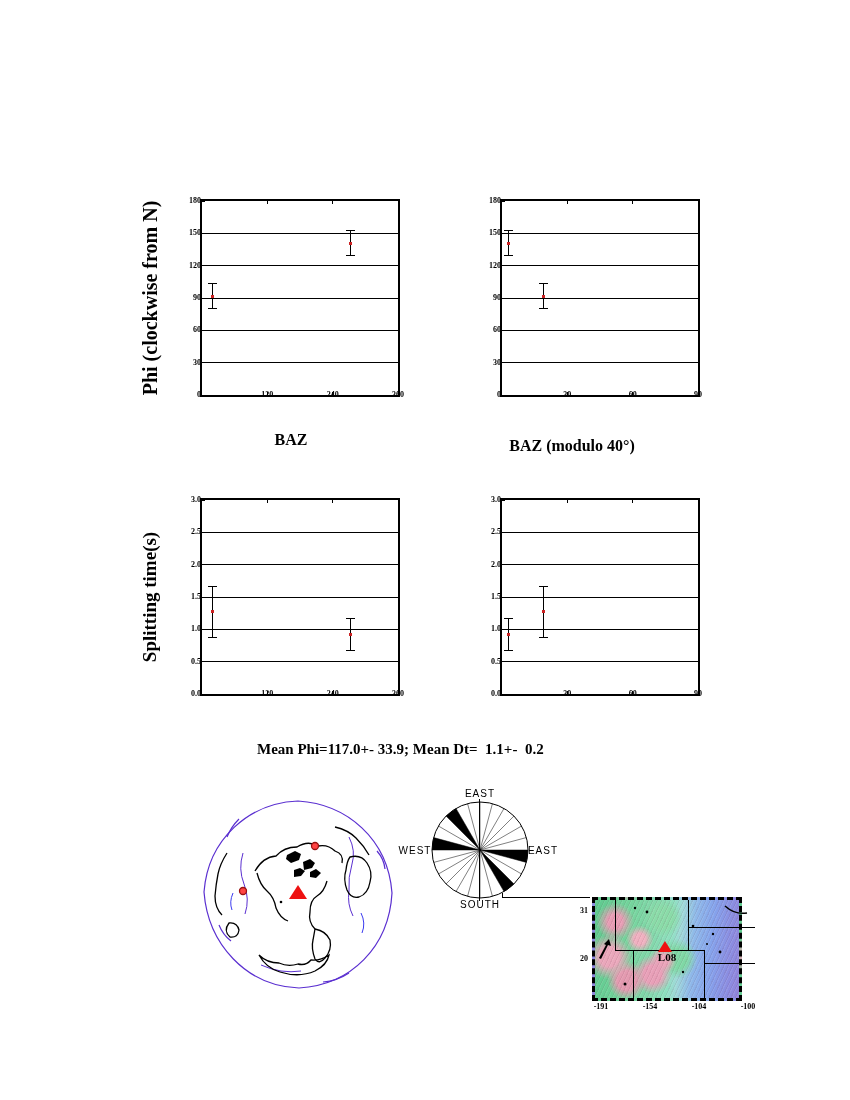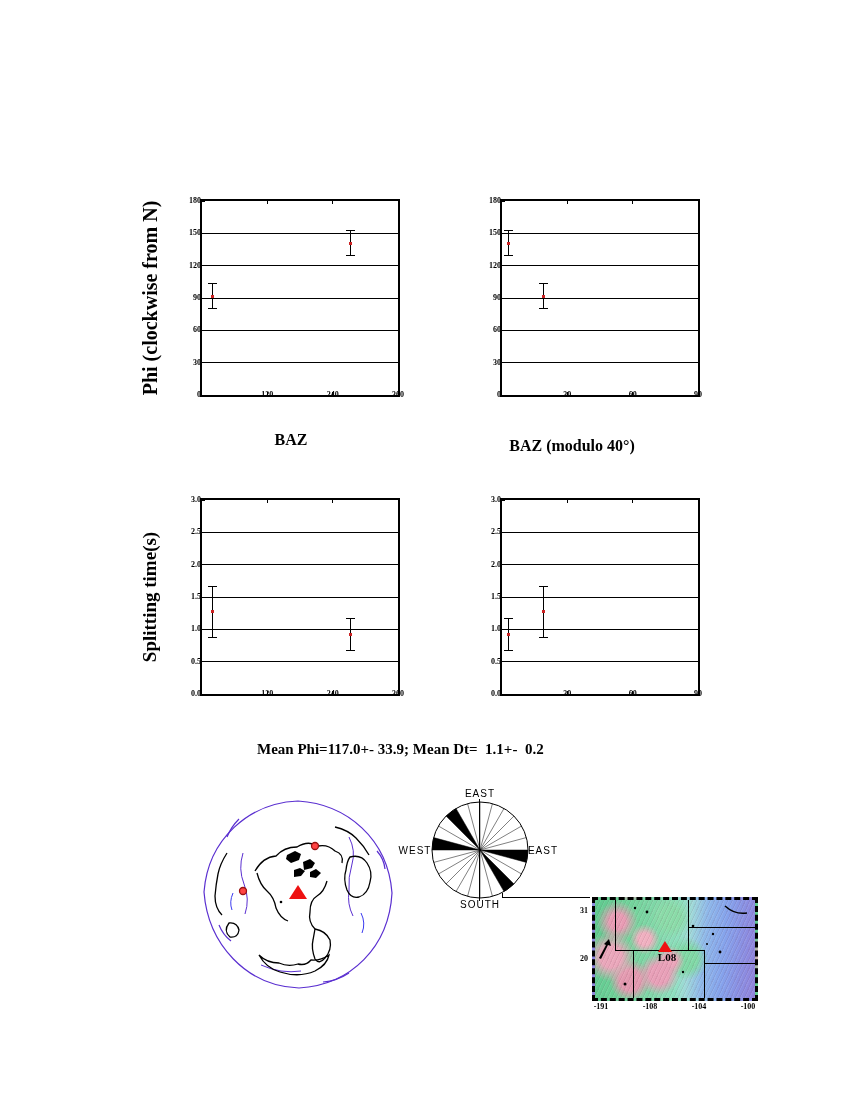--- a/index.html
+++ b/index.html
@@ -21,21 +21,21 @@
   .errcap{position:absolute;left:0;width:9px;height:1px;background:#000;}
   .errmarker{position:absolute;left:3px;width:3px;height:3px;}
   .vlabel{position:absolute;font-weight:bold;font-size:20px;white-space:nowrap;
     transform:translate(-50%,-50%) rotate(-90deg);}
   .hlabel{position:absolute;font-weight:bold;font-size:16px;white-space:pre;
     transform:translateX(-50%);}
   .summary{position:absolute;font-weight:bold;font-size:15px;white-space:pre;line-height:1;font-family:Liberation Serif, serif;}
   .rose-label{position:absolute;font-family:"Liberation Sans","DejaVu Sans",sans-serif;
     font-size:10px;letter-spacing:1px;transform:translate(-50%,-50%);color:#000;}
   .roseline{position:absolute;background:#000;}
-  #map{position:absolute;left:592px;top:897px;width:166px;height:104px;
+  #map{position:absolute;left:592px;top:897px;width:150px;height:104px;
     box-sizing:border-box;border:3px dashed #000;background-clip:padding-box;
     background:
       radial-gradient(circle at 14% 22%, #e89cb4 0 5%, rgba(232,156,180,0) 13%),
       radial-gradient(circle at 10% 58%, #eaa7bb 0 7%, rgba(234,167,187,0) 16%),
       radial-gradient(circle at 22% 82%, #e39ab0 0 7%, rgba(227,154,176,0) 14%),
       radial-gradient(circle at 31% 40%, #f0b0c0 0 5%, rgba(240,176,192,0) 12%),
       radial-gradient(circle at 40% 76%, #e8a0b8 0 8%, rgba(232,160,184,0) 17%),
       radial-gradient(circle at 47% 62%, #eba6ba 0 6%, rgba(235,166,186,0) 14%),
       radial-gradient(circle at 47% 18%, #8adba8 0 9%, rgba(138,219,168,0) 18%),
       radial-gradient(circle at 57% 60%, #7fd8a5 0 10%, rgba(127,216,165,0) 20%),
@@ -329,19 +329,19 @@
         <circle cx="118" cy="34" r="1.2" fill="#000"></circle>
       <circle cx="125" cy="52" r="1.4" fill="#000"></circle>
         <circle cx="88" cy="72" r="1.2" fill="#000"></circle>
       <circle cx="30" cy="84" r="1.5" fill="#000"></circle>
         <circle cx="112" cy="44" r="1" fill="#000"></circle>
     </svg>
     <div id="map-triangle" style="border-bottom: 11px solid rgb(238, 17, 17);"></div>
     <div id="map-station-label">L08</div>
   </div>
   <div class="maptick" style="left:586px;top:1003px;width:30px;text-align:center;">-191</div>
-  <div class="maptick" style="left:635px;top:1003px;width:30px;text-align:center;">-108</div>
+  <div class="maptick" style="left:635px;top:1003px;width:30px;text-align:center;">-154</div>
   <div class="maptick" style="left:684px;top:1003px;width:30px;text-align:center;">-104</div>
   <div class="maptick" style="left:733px;top:1003px;width:30px;text-align:center;">-100</div>
   <div class="maptick" style="left:572px;top:907px;width:16px;text-align:right;">31</div>
   <div class="maptick" style="left:572px;top:955px;width:16px;text-align:right;">20</div>
 
 </div>
 
 </body></html>

